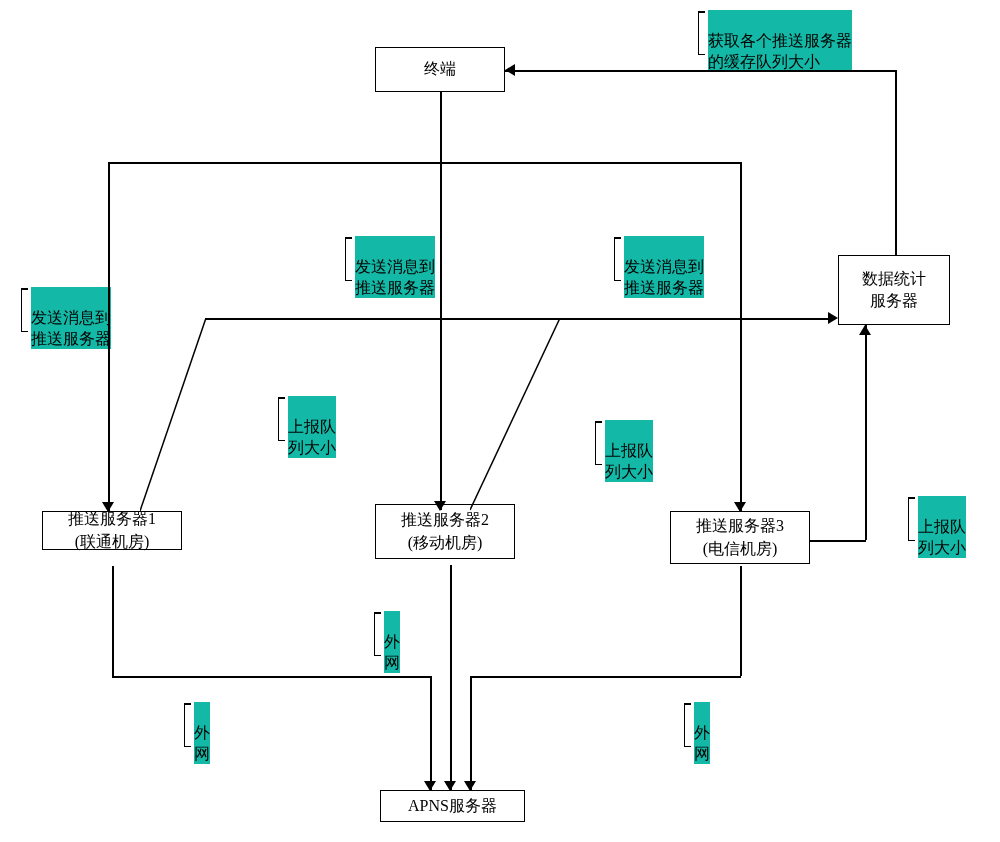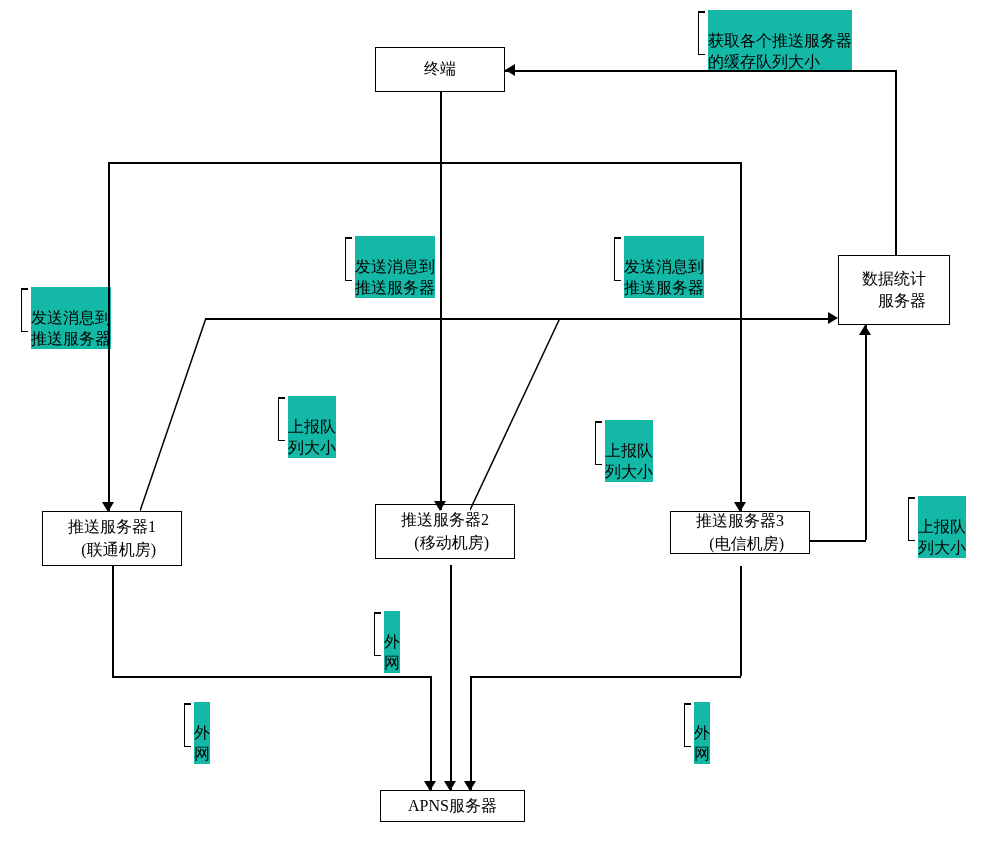--- a/index.html
+++ b/index.html
@@ -13,21 +13,21 @@
     height: 842px;
     position: relative;
   }
   .box {
     position: absolute;
     border: 1.5px solid #000;
     background: #fff;
     display: flex;
     align-items: center;
     justify-content: center;
-    text-align: right;
+    text-align: center;
     line-height: 1.4;
     padding: 4px 8px;
   }
   .label {
     position: absolute;
     background: #14b8a6;
     text-align: left;
     line-height: 1.3;
     white-space: nowrap;
   }
@@ -81,31 +81,31 @@
 
 <div class="box" style="left:375px; top:47px; width:130px; height:45px;">
   <span>终端</span>
 </div>
 
 <div class="box" style="left:838px; top:255px; width:112px; height:70px; white-space:pre-line;">
   <span>数据统计
 服务器</span>
 </div>
 
-<div class="box" style="left:42px; top:511px; width:140px; height:55px; white-space:pre-line;">
+<div class="box" style="left:42px; top:511px; width:140px; height:39px; white-space:pre-line;">
   <span>推送服务器1
 (联通机房)</span>
 </div>
 
 <div class="box" style="left:375px; top:504px; width:140px; height:55px; white-space:pre-line;">
   <span>推送服务器2
 (移动机房)</span>
 </div>
 
-<div class="box" style="left:670px; top:511px; width:140px; height:43px; white-space:pre-line;">
+<div class="box" style="left:670px; top:511px; width:140px; height:53px; white-space:pre-line;">
   <span>推送服务器3
 (电信机房)</span>
 </div>
 
 <div class="box" style="left:380px; top:790px; width:145px; height:32px;">
   <span>APNS服务器</span>
 </div>
 
 <div class="bracket" style="left:698px; top:11px; height:44px;"></div>
 <div class="label" style="left:708px; top:10px; white-space:pre-line;">

